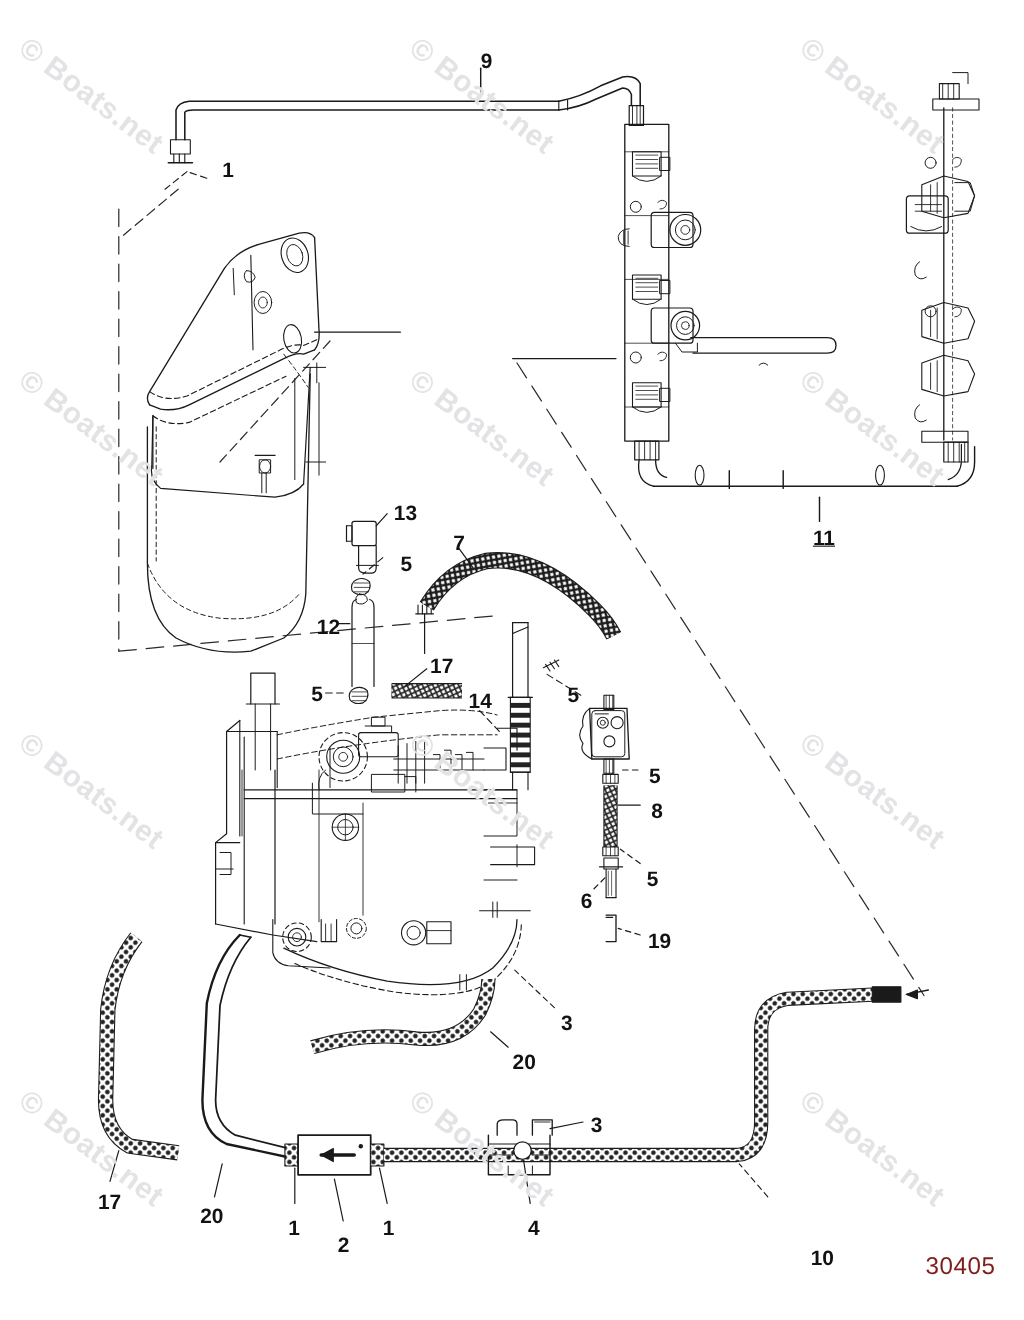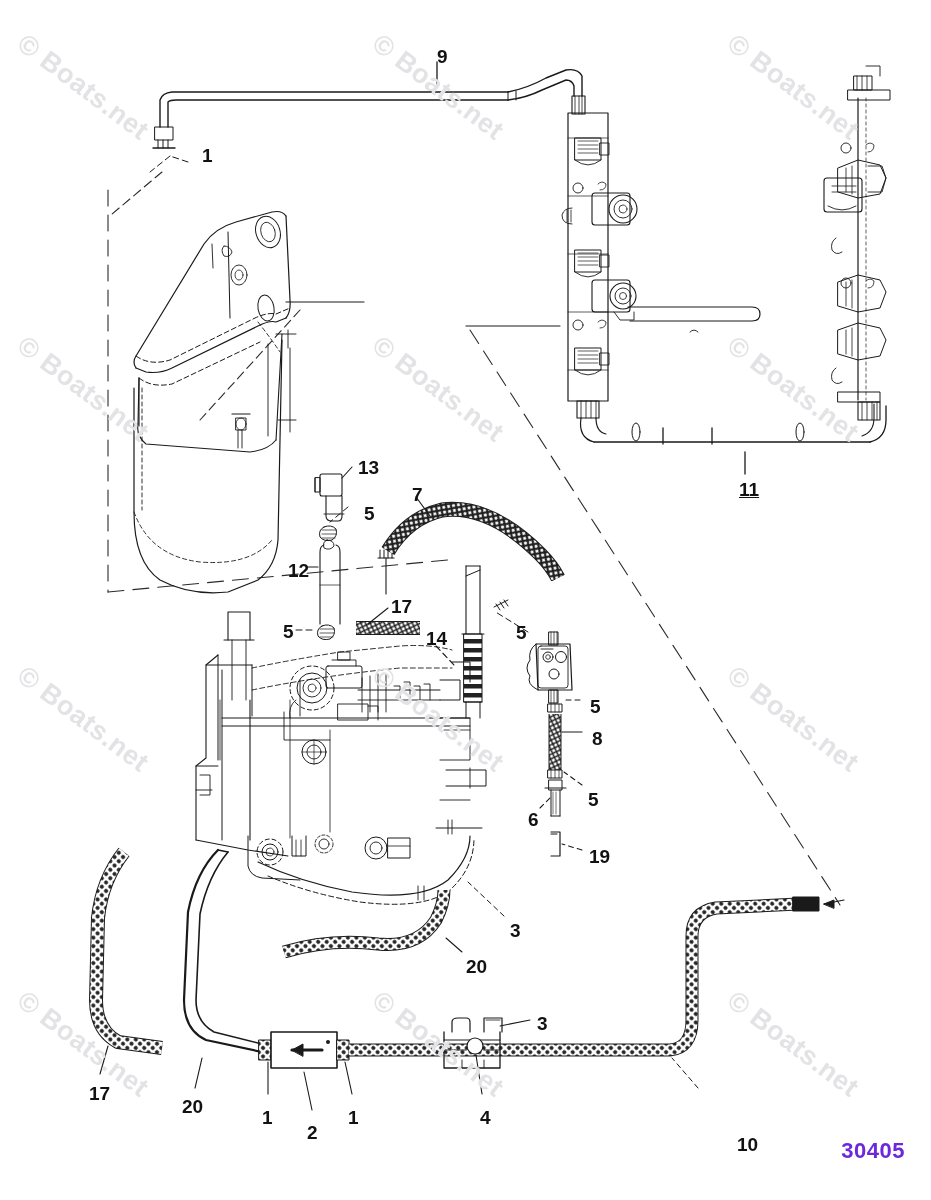--- a/index.html
+++ b/index.html
@@ -50,23 +50,23 @@
     color: #121212;
     font-size: 19px;
     line-height: 1;
     white-space: nowrap;
   }
   #part-number {
     position: absolute;
     right: 26px;
     bottom: 36px;
     font-family: "Liberation Sans", sans-serif;
-    font-weight: bold;
+    font-weight: normal;
     font-size: 22px;
-    color: #6d28d9;
+    color: #7f1d1d;
     letter-spacing: 0.5px;
   }
 </style>
 </head>
 <body>
 
 <div id="page">
 
   <svg id="diagram-svg" viewBox="0 0 931 1200">
     <defs>

